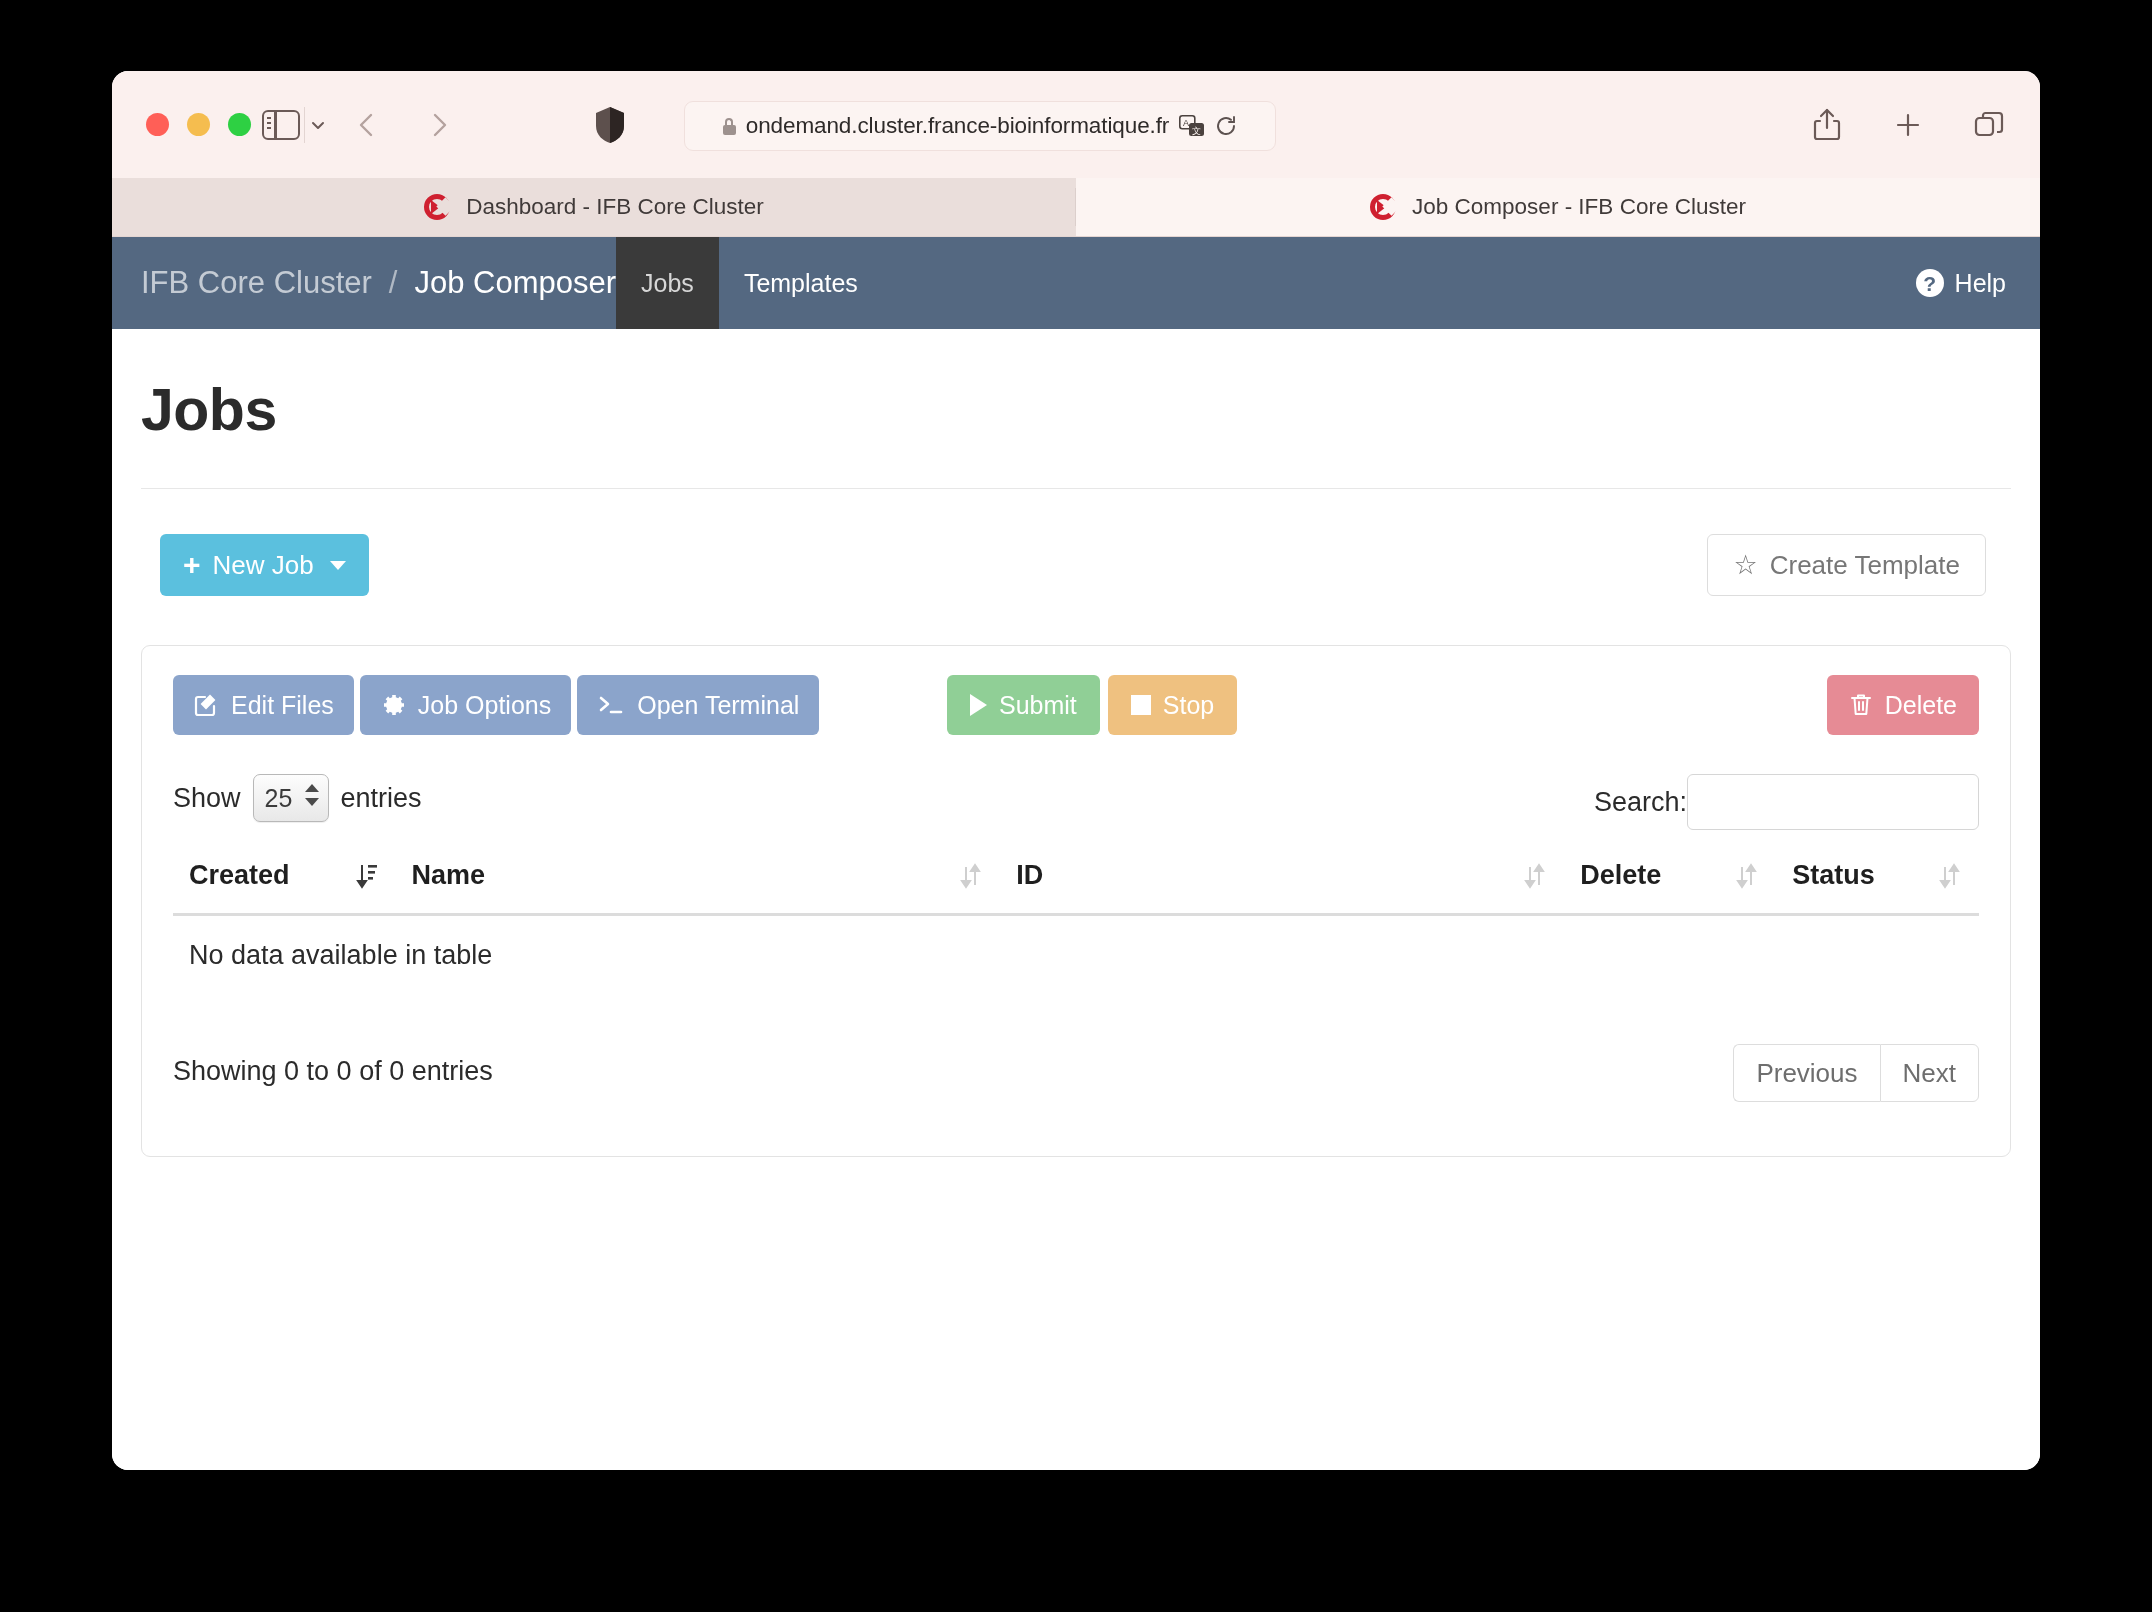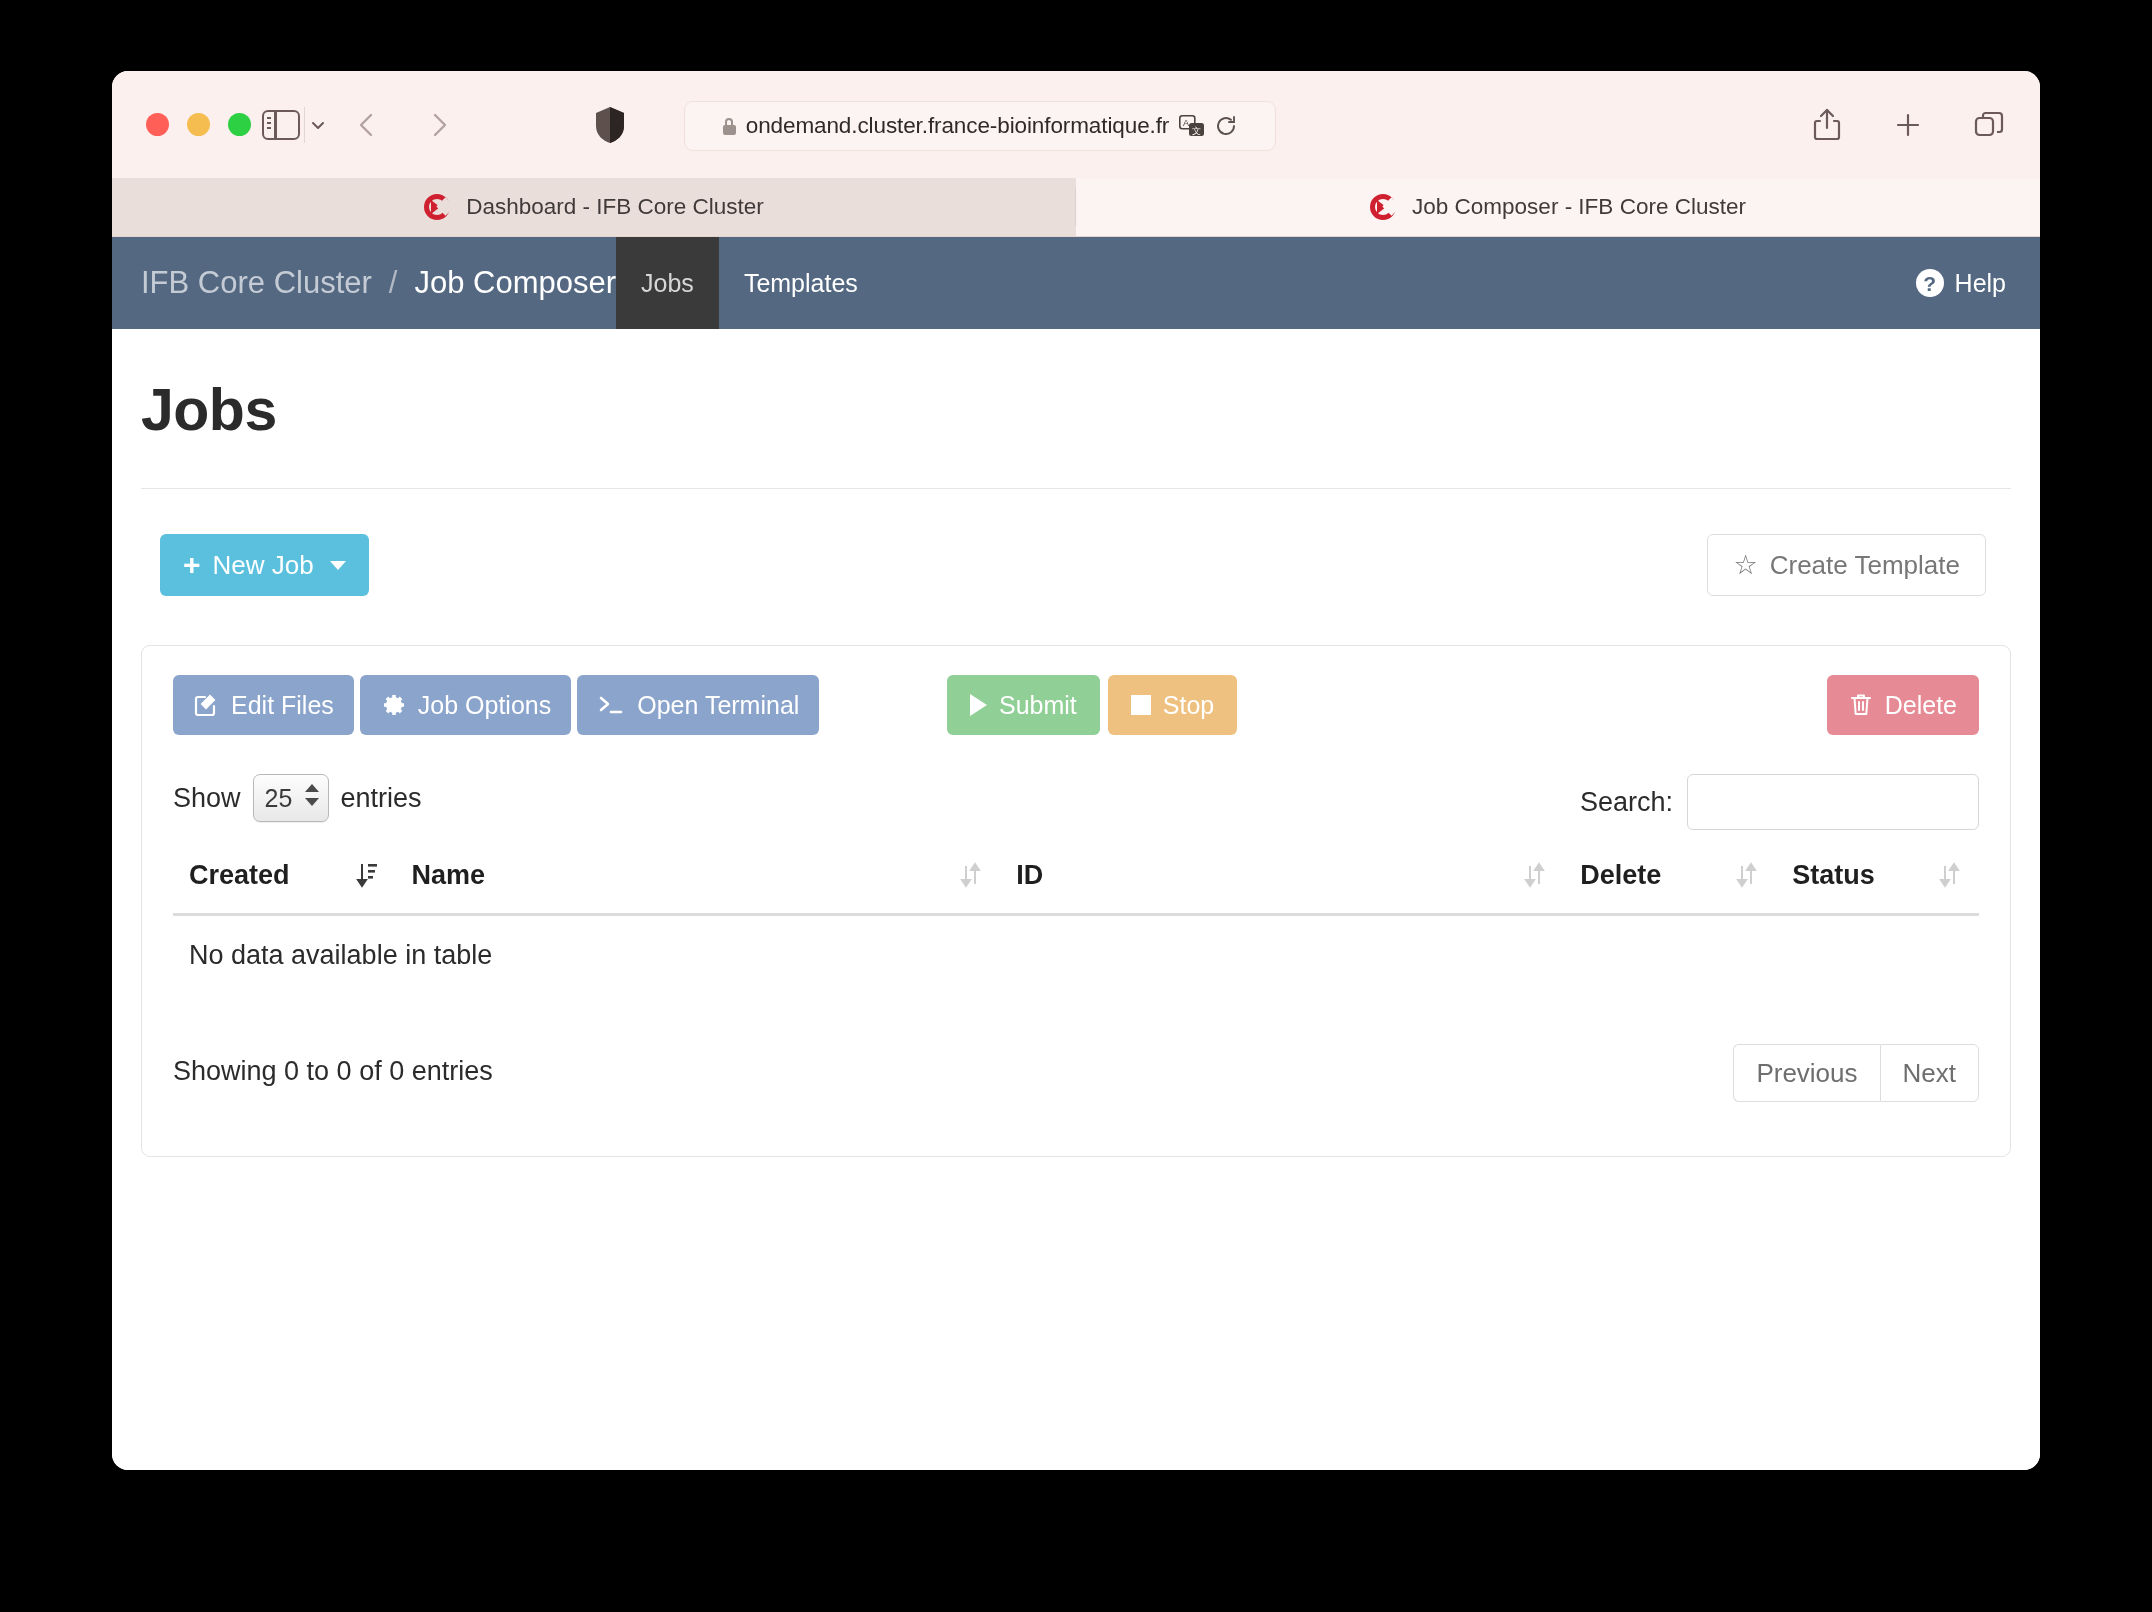--- a/index.html
+++ b/index.html
@@ -425,21 +425,21 @@
   .select-box .arrows i {
     display: block; width: 0; height: 0;
     border-left: 7px solid transparent;
     border-right: 7px solid transparent;
   }
   .select-box .arrows i.up { border-bottom: 8px solid #4a4a4a; margin-bottom: 6px; }
   .select-box .arrows i.dn { border-top: 8px solid #4a4a4a; }
 
   .search-wrap {
     position: absolute; right: 0; top: 0;
-    display: flex; align-items: center; gap: 14px;
+    display: flex; align-items: center; 
     font-size: 27px; color: #2b2b2b;
   }
   .search-input {
     width: 292px; height: 56px;
     border: 1.5px solid #d6d6d6;
     border-radius: 6px;
     font-size: 24px;
     padding: 0 10px;
     box-sizing: border-box;
     font-family: "Liberation Sans", sans-serif;
@@ -455,21 +455,21 @@
   }
   table.jobs th {
     text-align: left;
     font-size: 27px;
     font-weight: bold;
     color: #1f1f1f;
     padding: 0 0 22px 16px;
     border-bottom: 3px solid #dcdcdc;
     white-space: nowrap;
   }
-  .th-inner { display: flex; justify-content: space-between; padding-right: 18px; }
+  .th-inner { display: flex; align-items: center; justify-content: space-between; padding-right: 18px; }
   .sort-ico { width: 22px; height: 30px; flex: none; margin-left: 16px; }
   table.jobs td {
     font-size: 27px;
     color: #2b2b2b;
     padding: 24px 0 0 16px;
   }
 
   .table-footer {
     position: absolute;
     left: 31px; right: 31px;

